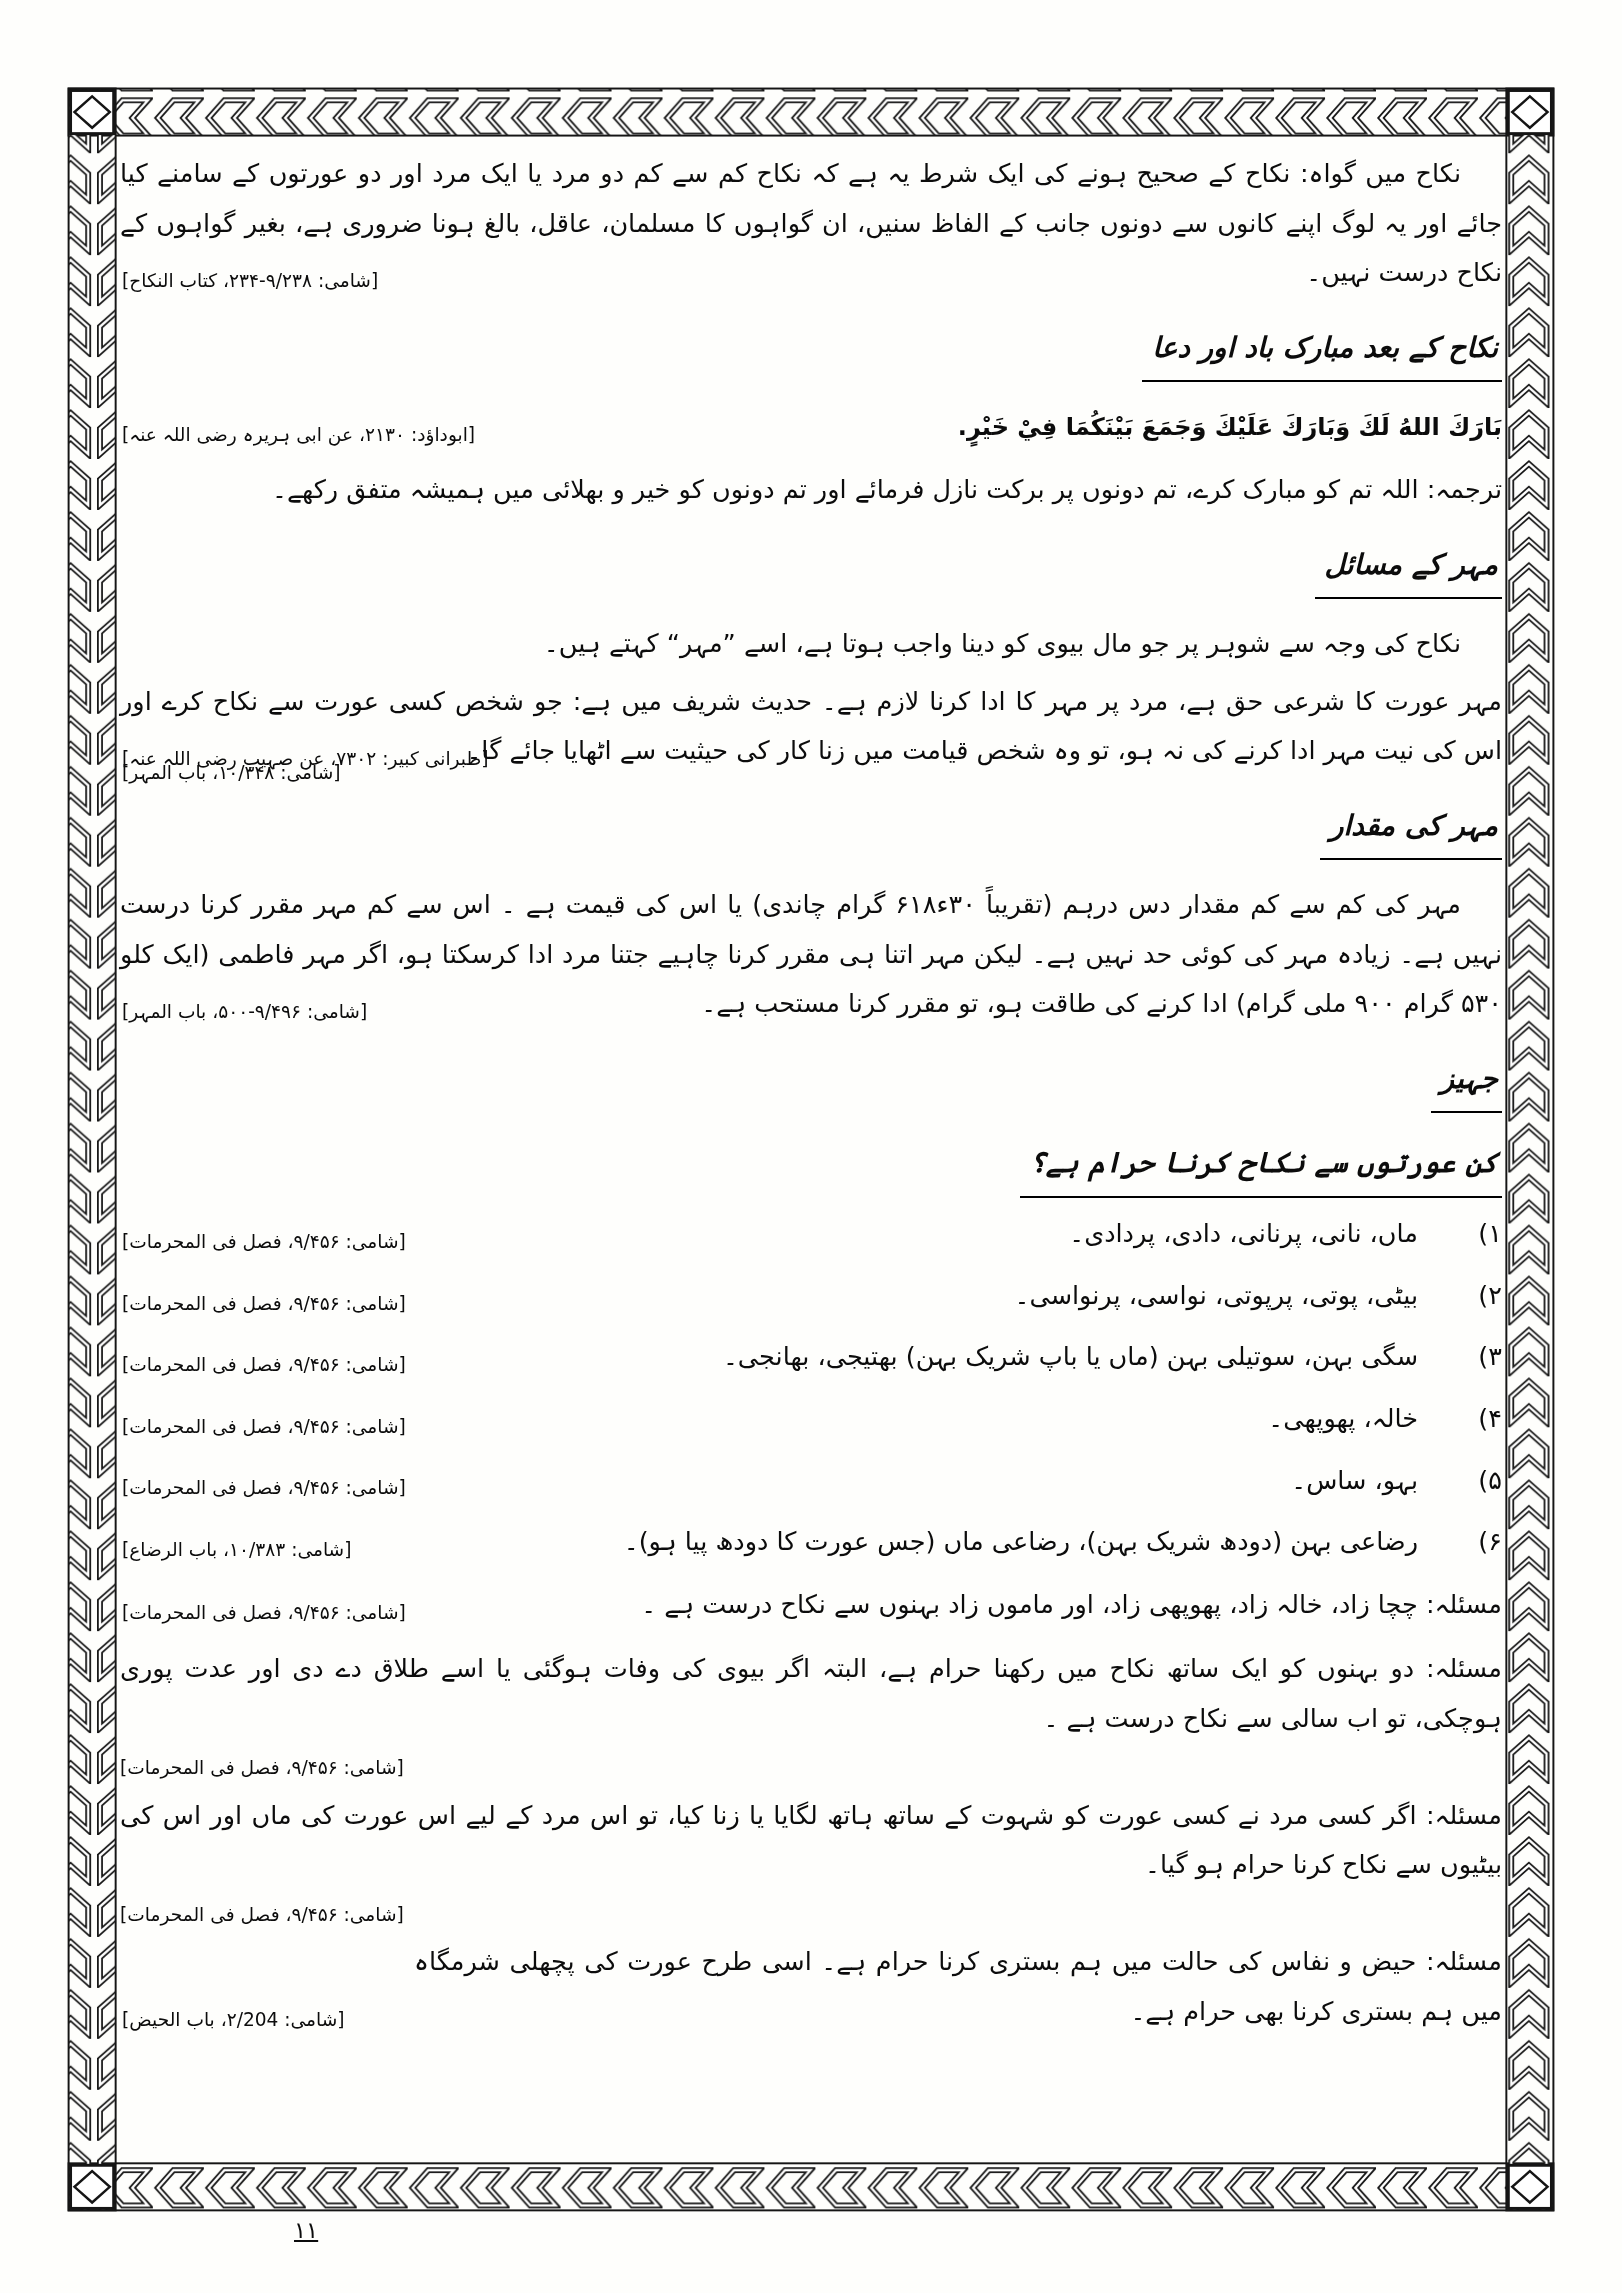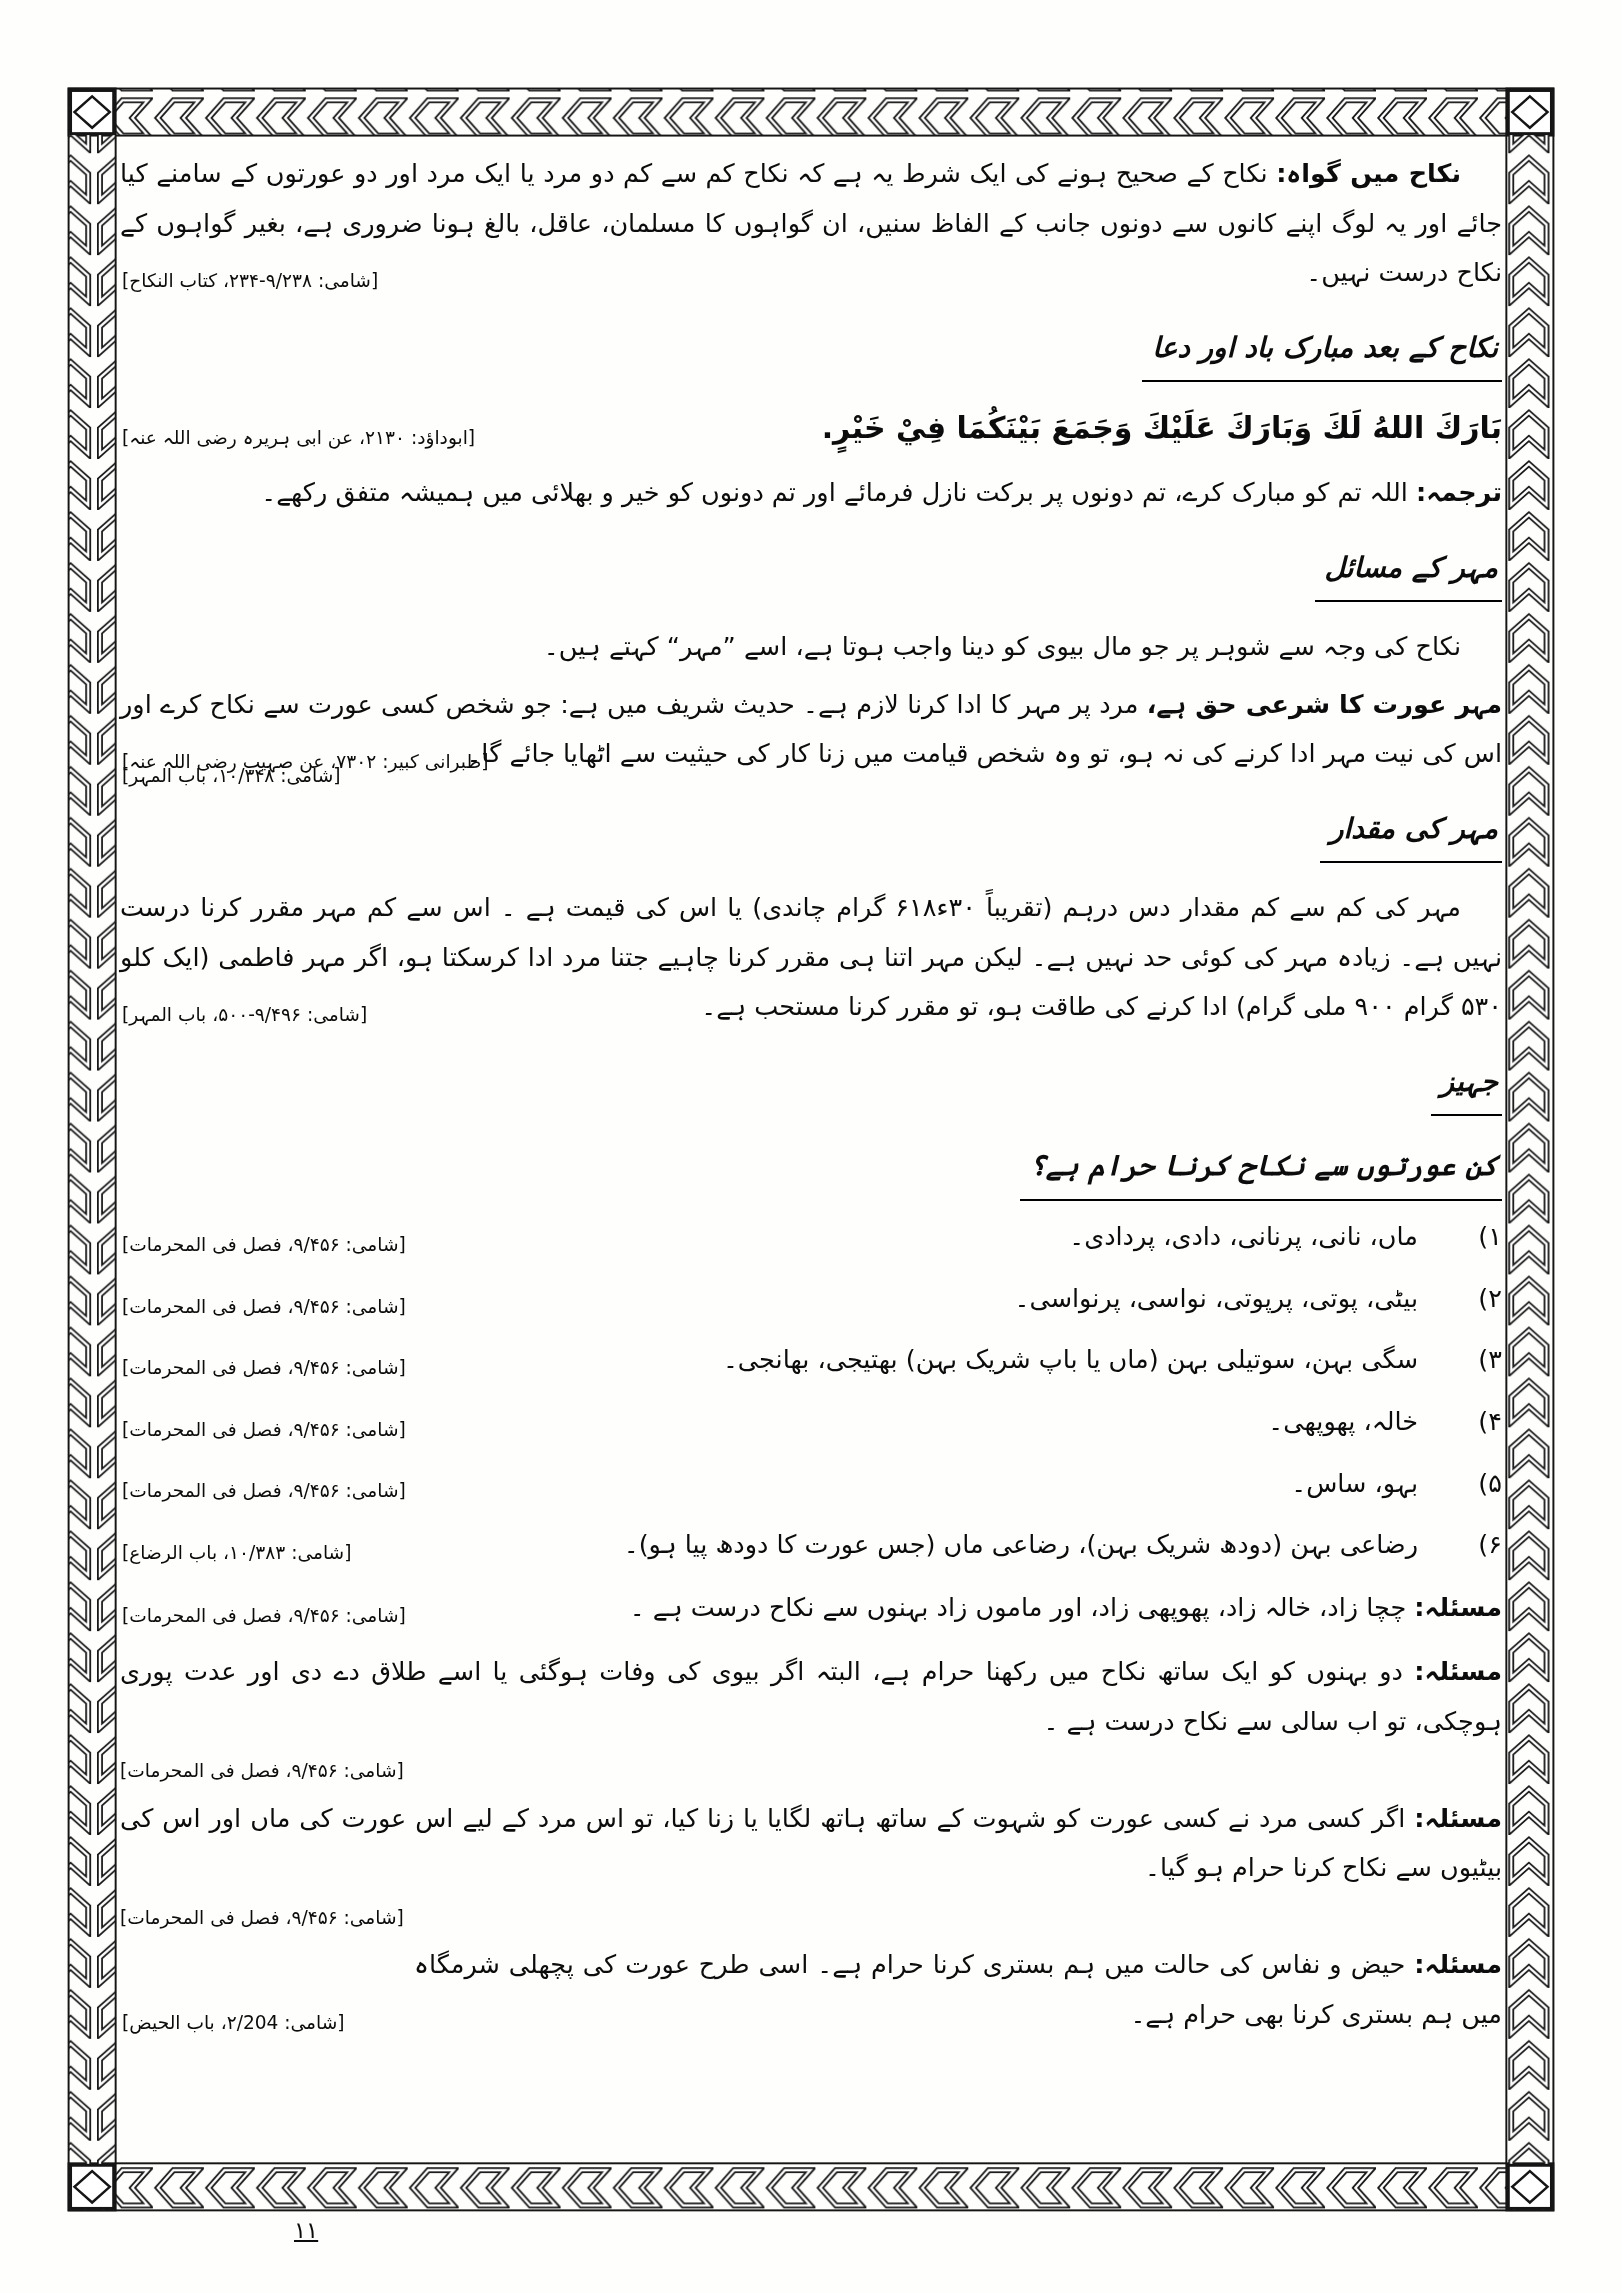--- a/index.html
+++ b/index.html
@@ -18,21 +18,21 @@
     right:120px;left:120px;top:149px;bottom:118px;
     direction:rtl;
     font-size:25.5px;
     line-height:1.95;
     text-align:justify;
   }
   .para{position:relative;margin:0;}
   .para.jst{text-align:justify;text-align-last:right;}
   .para.rgt{text-align:right;}
   .indent{text-indent:41px;}
-  b.lead{font-weight:bold;}
+  b.lead{font-weight:normal;}
   .ref{
     position:absolute;left:2px;bottom:3.9px;
     font-size:18.6px;line-height:1.4;
     direction:rtl;white-space:nowrap;text-align:right;
   }
   .refline{
     margin:9.8px 0 0 0;
     font-size:18.6px;line-height:1.6;
     text-align:left;direction:rtl;
   }
@@ -41,21 +41,21 @@
   .heading{
     display:inline-block;
     font-weight:bold;
     font-size:28px;line-height:1.5;
     padding:0 3.9px 11.8px 9.8px;
     border-bottom:2.9px solid #000;
     font-style:italic;
   }
   .dua-row{position:relative;text-align:right;margin:0;}
   .dua{
-    font-weight:bold;font-size:30px;line-height:1.7;
+    font-weight:bold;font-size:24px;line-height:1.7;
     padding-left:314px;
   }
   .mt-xs{margin-top:7.8px;}  .mt-s{margin-top:13.7px;}
   .mt-m{margin-top:19.6px;}  .mt-l{margin-top:25.5px;}
   .item{
     position:relative;display:flex;direction:rtl;
     margin-top:11.8px;text-align:right;
   }
   .item .num{flex:none;width:84px;}
   .item .itxt{flex:1;padding-left:294px;}

